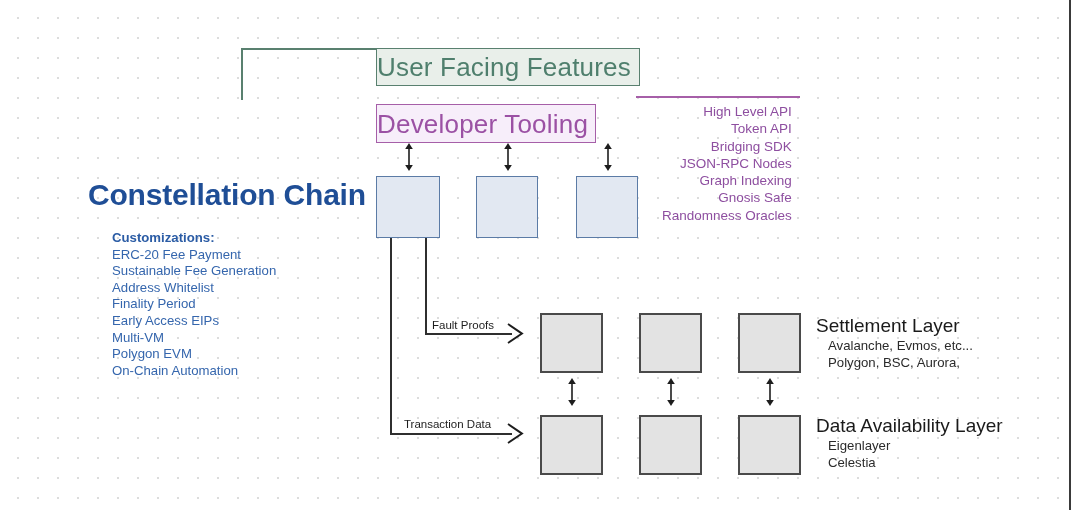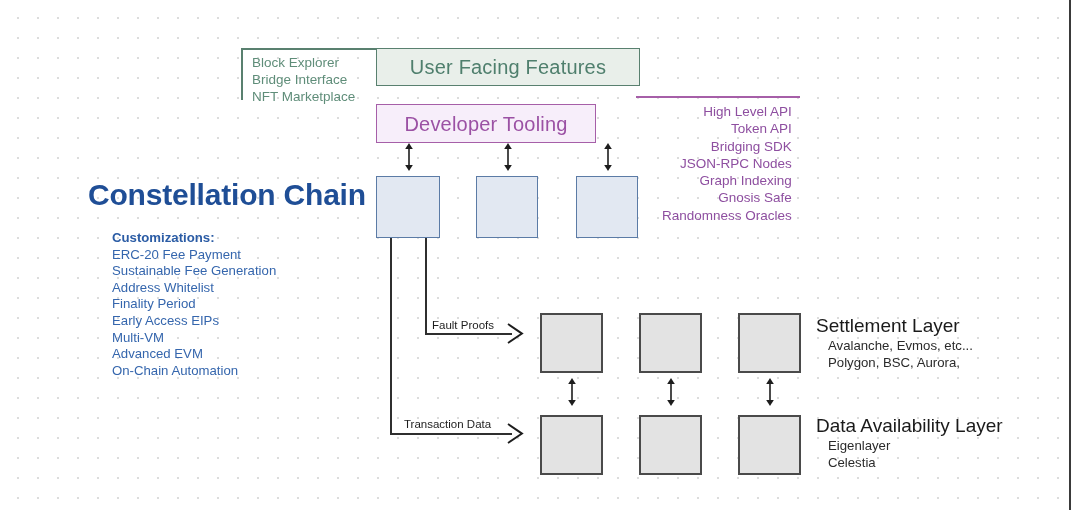--- a/index.html
+++ b/index.html
@@ -49,22 +49,21 @@
   }
   .box-purple {
     background: #f7eefa;
     border: 1.6px solid #a65fa8;
   }
   .box-title {
     position: absolute;
     left: 0; right: 0;
     top: 50%;
     transform: translateY(-50%);
-    text-align: center;
-    font-size: 20px;
+    font-size: 26px;
     letter-spacing: 0.2px;
   }
   .t-green { color: #4f7f6d; }
   .t-purple { color: #9b51a4; }
 
   .box-blue {
     background: #e2e8f2;
     border: 1.7px solid #5b7ba6;
   }
   .box-gray {
@@ -159,25 +158,20 @@
 </style>
 </head>
 <body>
 
 <div id="canvas">
 
   <div class="hline hline-green" style="left:241px; top:48px; width:140px;"></div>
 
   <div class="vline vline-green" style="left:241px; top:48px; height:52px;"></div>
 
-  <div class="list-green" style="left:252px; top:54px;">
-    <div>Block Explorer</div>
-    <div>Bridge Interface</div>
-    <div>NFT Marketplace</div>
-  </div>
 
   <div class="box box-green" style="left:376px; top:48px; width:264px; height:38px;">
     <div class="box-title t-green">User Facing Features</div>
   </div>
 
   <div class="box box-purple" style="left:376px; top:104px; width:220px; height:39px;">
     <div class="box-title t-purple">Developer Tooling</div>
   </div>
 
   <div class="hline hline-purple" style="left:636px; top:96px; width:164px;"></div>
@@ -215,21 +209,21 @@
   <div class="chain-title" style="left:88px; top:178px;">Constellation Chain</div>
 
   <div class="cust-block" style="left:112px; top:230px;">
     <div class="hdr">Customizations:</div>
     <div>ERC-20 Fee Payment</div>
     <div>Sustainable Fee Generation</div>
     <div>Address Whitelist</div>
     <div>Finality Period</div>
     <div>Early Access EIPs</div>
     <div>Multi-VM</div>
-    <div>Advanced EVM</div>
+    <div>Polygon EVM</div>
     <div>On-Chain Automation</div>
   </div>
 
   <div class="vline line-dark vline-dark" style="left:425px; top:238px; height:96px;"></div>
   <div class="hline line-dark hline-dark" style="left:425px; top:333px; width:87px;"></div>
   <svg class="arrow" style="left:504px; top:322px;" width="24" height="24" viewBox="0 0 24 24">
     <polyline points="4,2 18,11.6 4,21" fill="none" stroke="#1d1d1d" stroke-width="1.9"></polyline>
   </svg>
   <div class="edge-label" style="left:432px; top:319px;">Fault Proofs</div>
 

